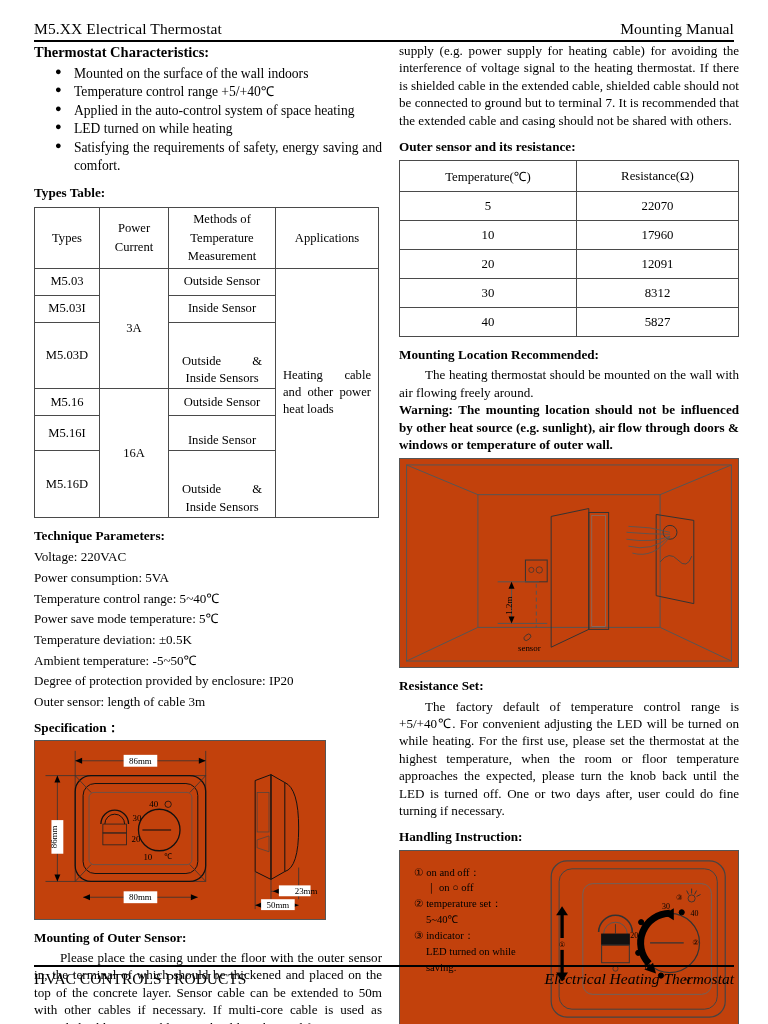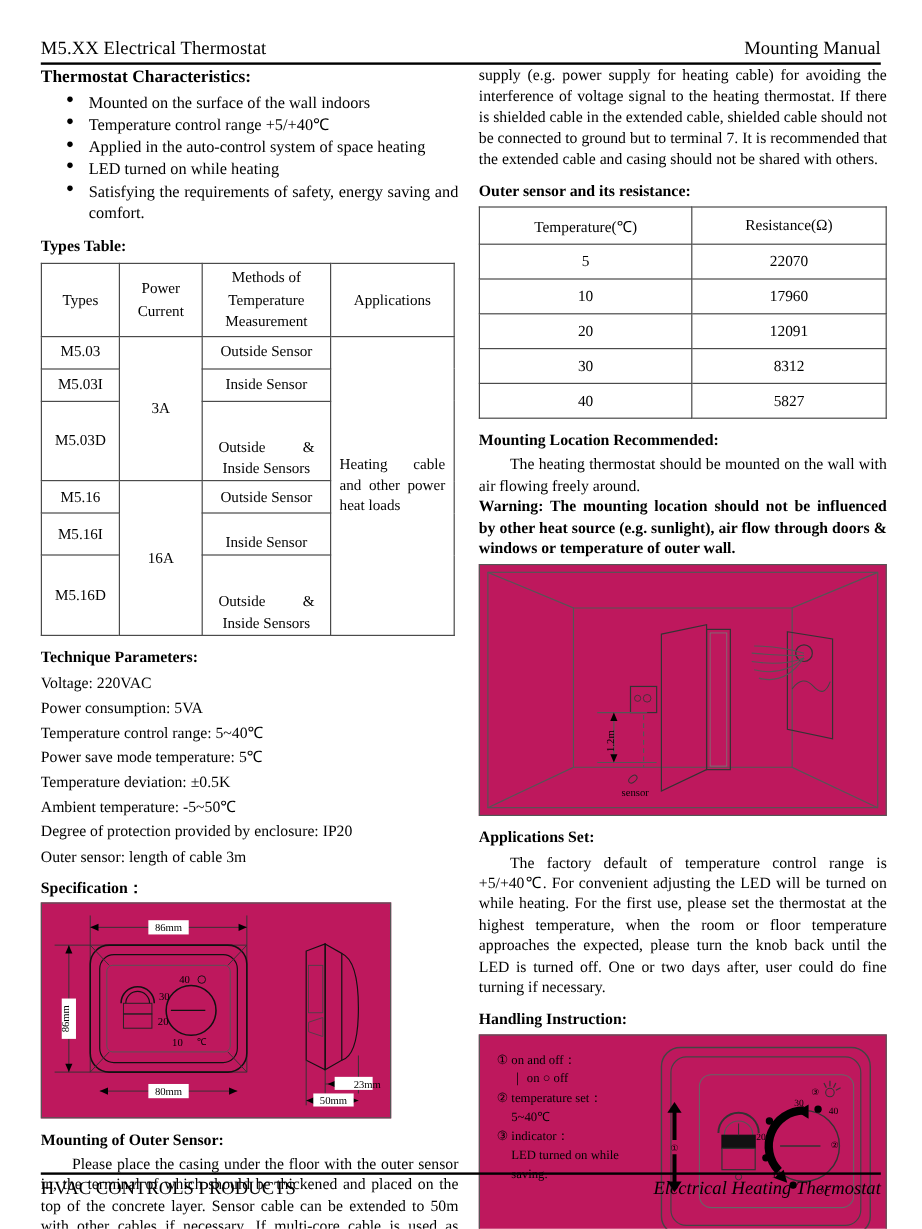--- a/index.html
+++ b/index.html
@@ -10,21 +10,21 @@
   body {
     width: 768px;
     height: 1024px;
     position: relative;
     font-family: "Liberation Serif", serif;
     color: #000;
     overflow: hidden;
   }
   .page {
     position: absolute;
-    left: 0; top: 12px;
+    left: 0; top: 0;
     width: 768px;
     height: 921px;
   }
 
   
   .header {
     position: absolute;
     left: 34px; top: 20px;
     width: 700px;
     height: 22px;
@@ -153,21 +153,21 @@
 
   #res-table { width: 340px; margin-top: 5px; }
   #res-table td { height: 24px; font-size: 12.8px; }
   #res-table .hdr { height: 26px; }
 
   
   .figbox {
     border: 1px solid #555;
     box-sizing: border-box;
     position: relative;
-    background: #be185d;
+    background: #c2410c;
   }
   #spec-figure { width: 292px; height: 180px; margin-top: 4px; }
   #room-figure { width: 340px; height: 210px; margin-top: 5px; }
   #handling-figure { width: 340px; height: 178px; margin-top: 4px; }
 
   .fig-svg { display: block; width: 100%; height: 100%; }
 
   .hand-list {
     position: absolute;
     left: 14px; top: 14px;
@@ -419,21 +419,21 @@
           <line x1="137" y1="126" x2="137" y2="170" stroke="#555" stroke-dasharray="4 3"></line>
           <ellipse cx="128" cy="180" rx="4" ry="2.5" transform="rotate(-40 128 180)" stroke="#333" stroke-width="0.8"></ellipse>
         </g>
         <g font-family="Liberation Serif, serif" font-size="9" fill="#000" text-anchor="middle">
           <text x="112" y="148" transform="rotate(-90 112 148)">1.2m</text>
           <text x="130" y="194">sensor</text>
         </g>
       </svg>
     </div>
 
-    <h3 class="sec">Applications Set:</h3>
+    <h3 class="sec">Resistance Set:</h3>
     <p class="body indent">The factory default of temperature control range is +5/+40℃. For convenient adjusting the LED will be turned on while heating. For the first use, please set the thermostat at the highest temperature, when the room or floor temperature approaches the expected, please turn the knob back until the LED is turned off. One or two days after, user could do fine turning if necessary.</p>
 
     <h3 class="sec">Handling Instruction:</h3>
 
     <div class="figbox" id="handling-figure">
       <div class="hand-list">
         <div class="ln">① on and off：</div>
         <div class="ln ind">｜ on ○ off</div>
         <div class="ln">② temperature  set：</div>
         <div class="ln ind">5~40℃</div>

